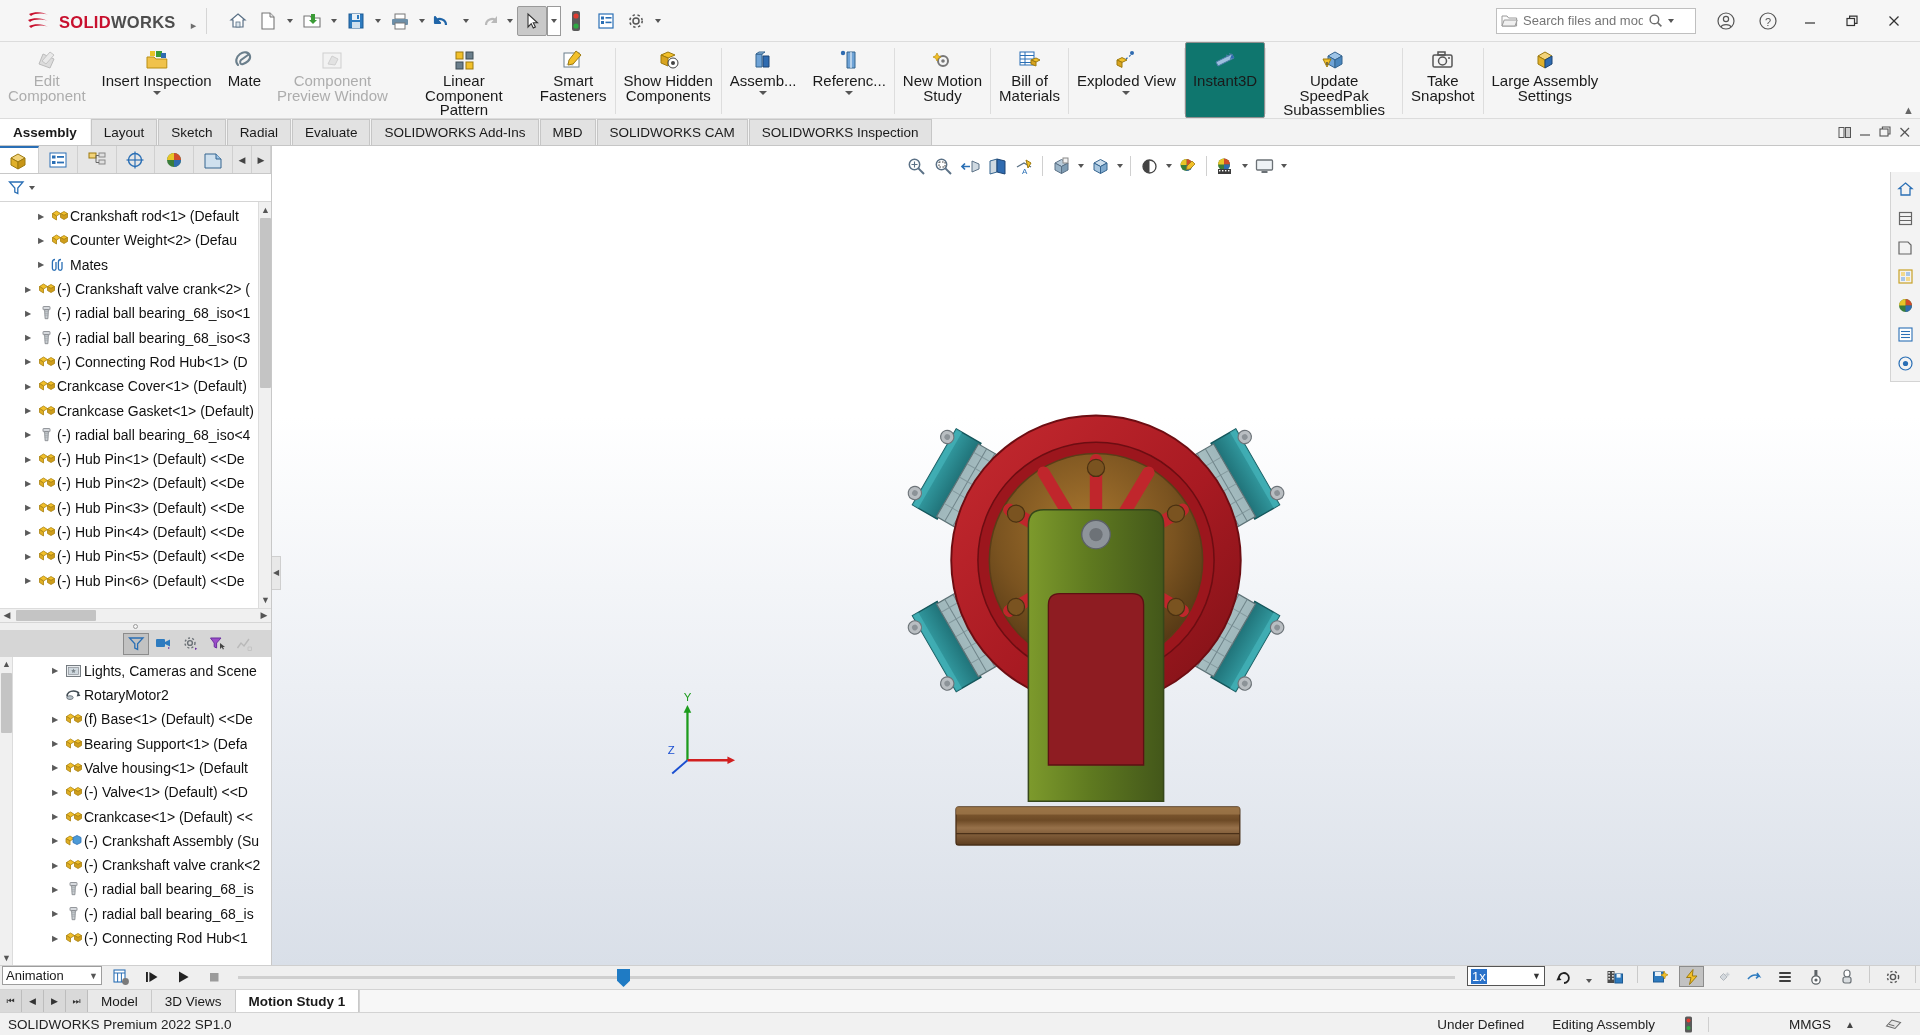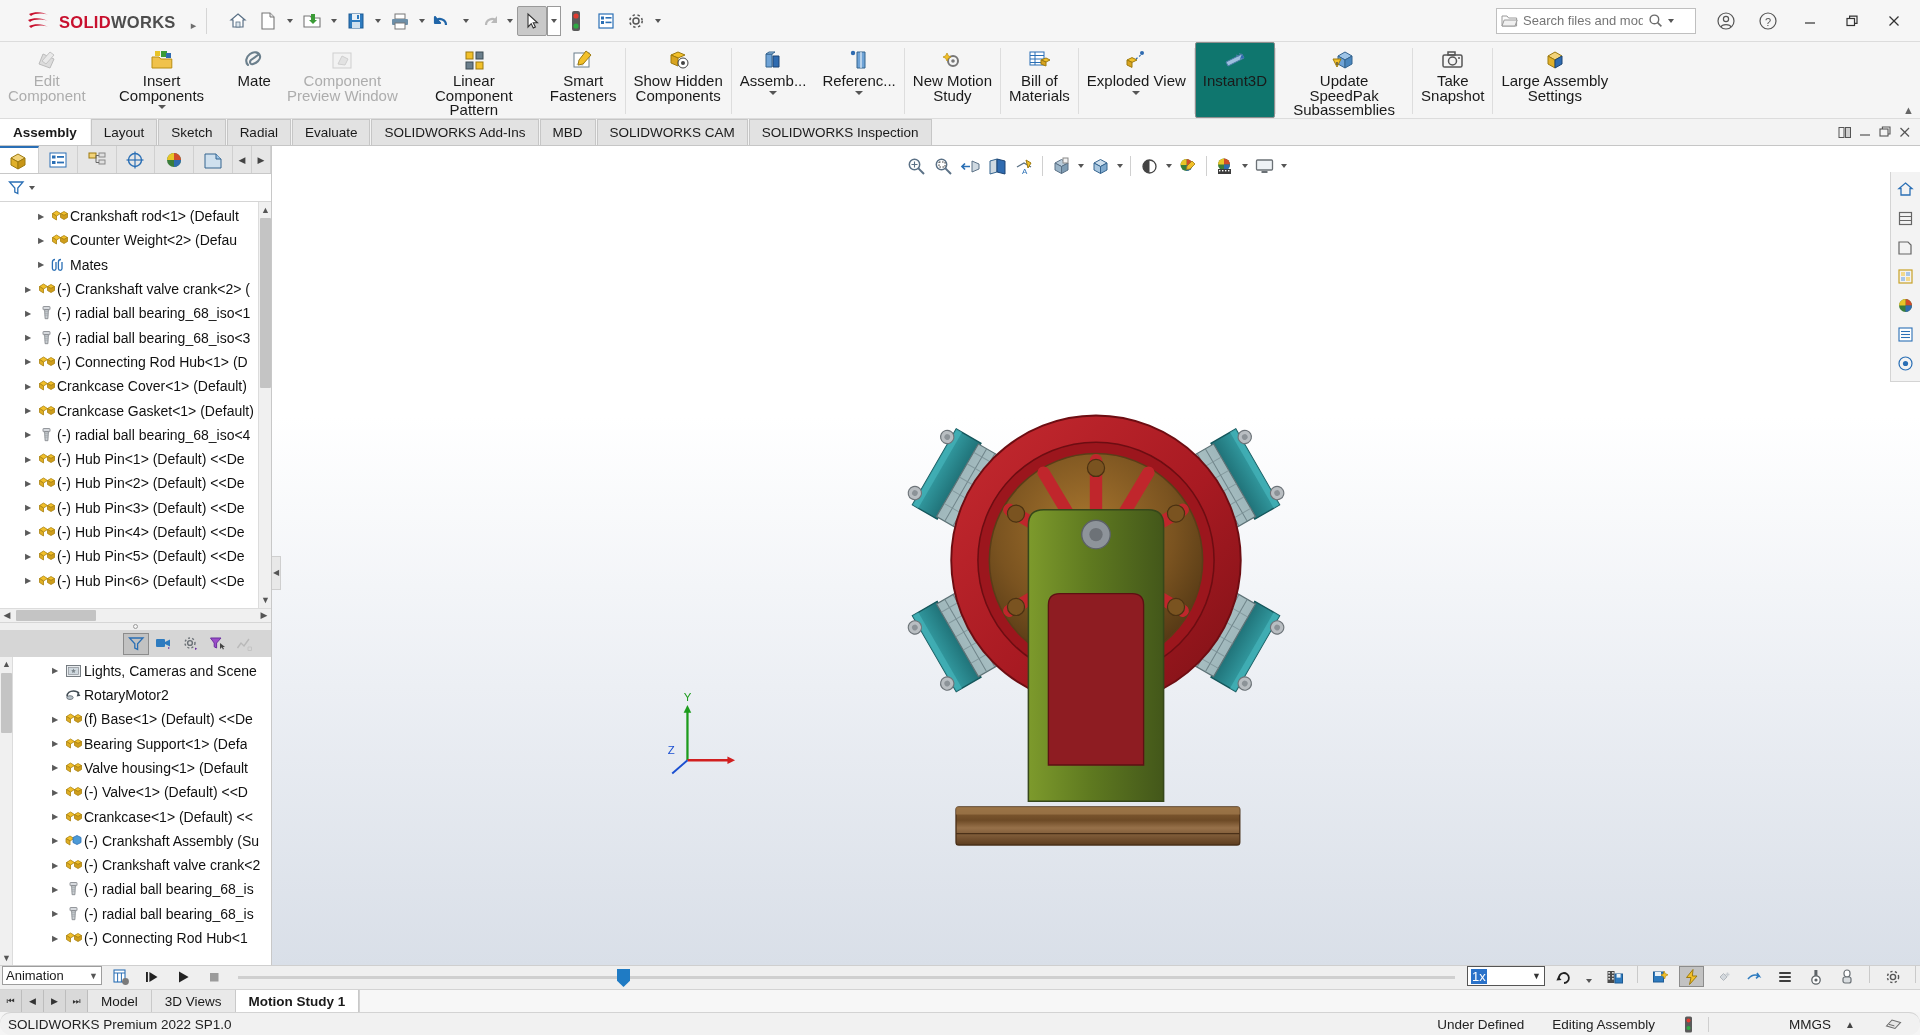--- a/index.html
+++ b/index.html
@@ -181,21 +181,21 @@
     font-size:9px;color:#333;cursor:pointer;}
   .btab{
     padding:0 13px; display:flex;align-items:center; font-size:13.5px; background:#e9e9e9;
     border-right:1px solid #c9c9c9; cursor:pointer;
   }
   .btab.active{ background:#fff; font-weight:bold;}
   .btab-fill{ flex:1 1 auto; background:#f7f7f7; border-left:1px solid #d3d3d3;}
 
   .statusbar{
     height:23px; background:#f1f1f1; display:flex; align-items:center; flex:0 0 23px;
-    border-top:1px solid #d3d3d3; font-size:13.5px; color:#222; padding:0 4px;border-radius:11px;
+    border-top:1px solid #d3d3d3; font-size:13.5px; color:#222; padding:0 4px;
   }
   .sb-right{ margin-left:auto; display:flex;align-items:center; gap:0;}
   .sb-cell{ padding:0 14px; display:flex;align-items:center; gap:8px;}
   .sb-sep{ width:1px;height:15px;background:#cfcfcf;}
 </style>
 </head>
 <body>
 
 <div class="app">
 
@@ -378,21 +378,21 @@
       <div class="ritem">
         <div class="ico">
           <svg width="26" height="24" viewBox="0 0 26 24">
             <path d="M3 9 h7 l1.8 2 h11 v9 H3z" fill="#f0c24b" stroke="#b98e12"></path>
             <rect x="12" y="3" width="6" height="6" fill="#3a9b36"></rect>
             <rect x="6" y="3" width="5" height="5" fill="#e8c427"></rect>
             <rect x="17" y="5" width="5" height="5" fill="#2f6bb0"></rect>
           </svg>
         </div>
         <div class="lbl">
-          <div>Insert Components</div>
+          <div>Insert Inspection</div>
         </div>
         <i class="dd"></i>
       </div>
       <div class="ritem">
         <div class="ico">
           <svg width="26" height="24" viewBox="0 0 26 24">
             <path d="M7 17 C4 14 5 9 9 6 C13 3 18 4 19 8 C20 12 15 15 12 16 C9.5 17 8 14 10 12 L17 7" fill="none" stroke="#6b7f8c" stroke-width="2.1" stroke-linecap="round"></path>
           </svg>
         </div>
         <div class="lbl">

